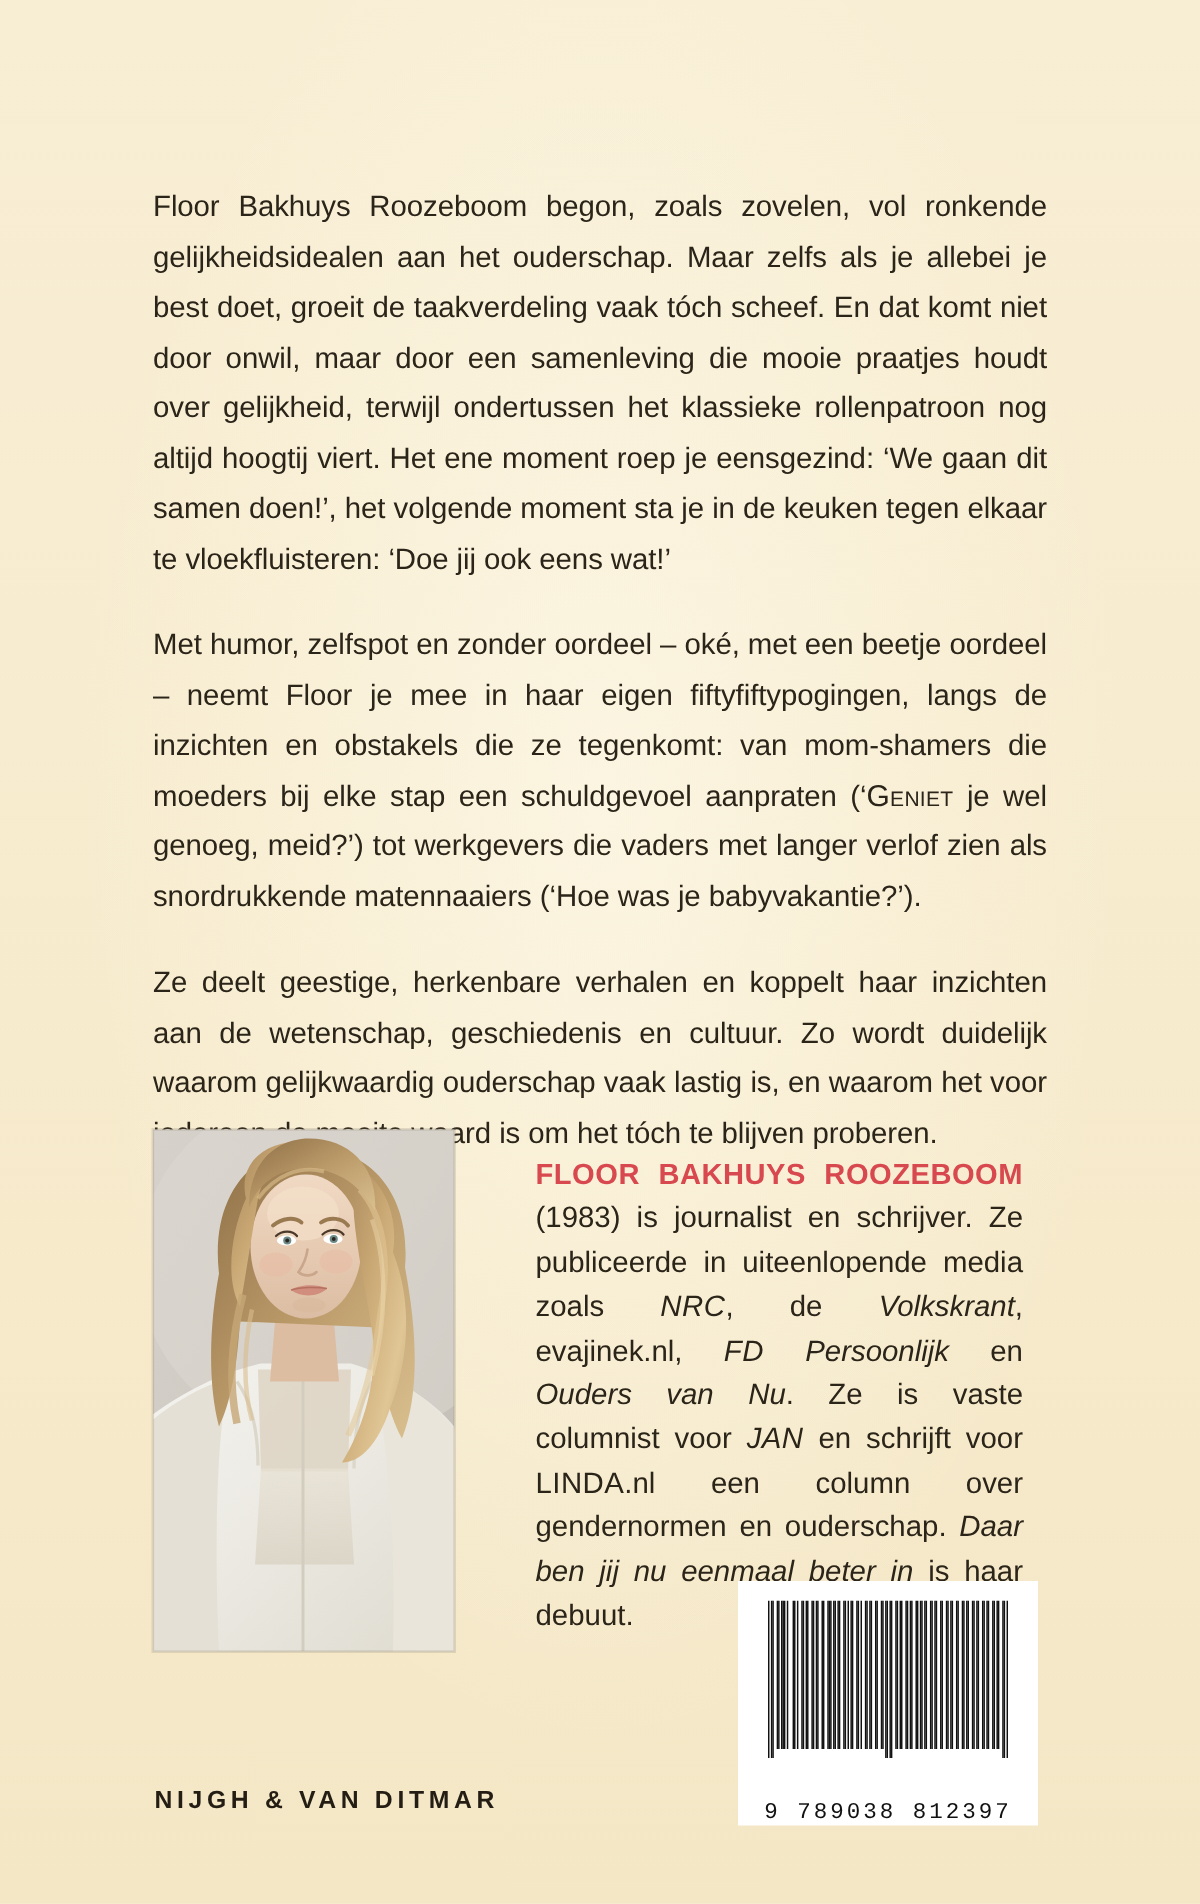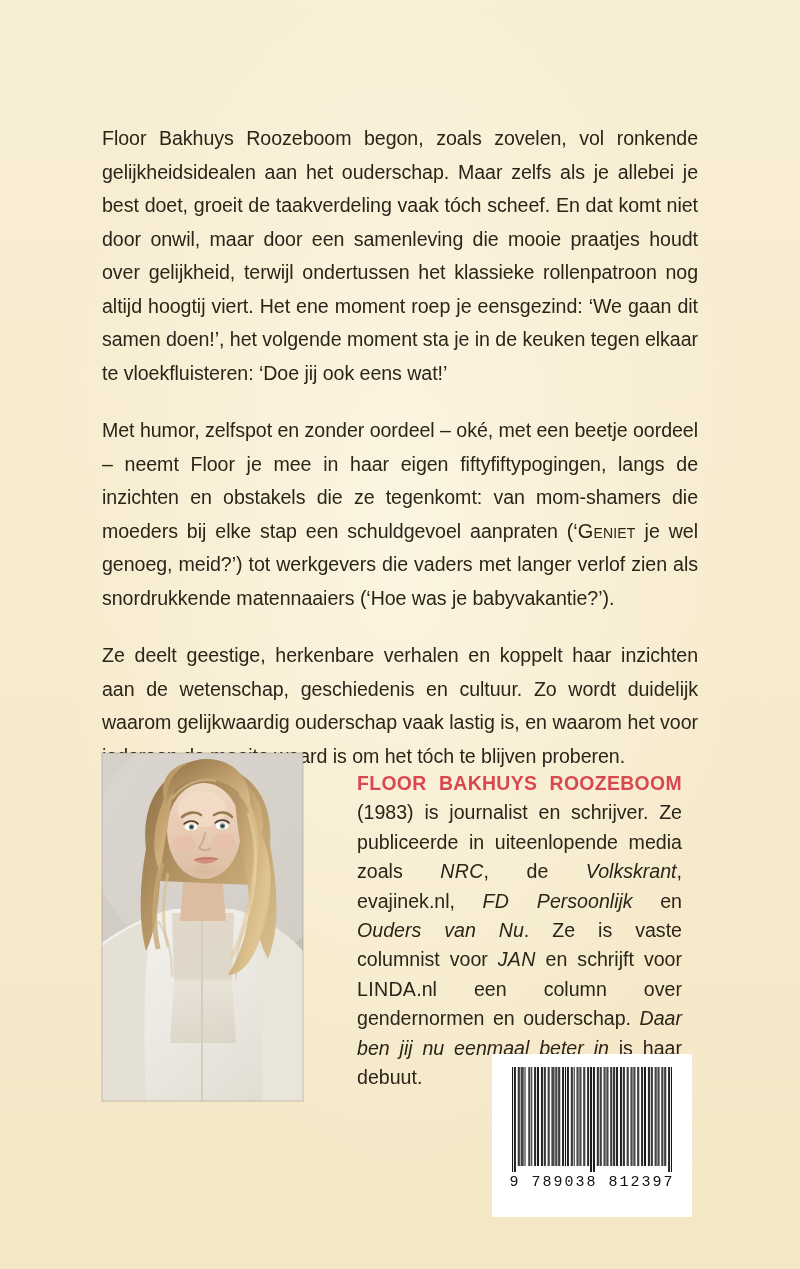--- a/index.html
+++ b/index.html
@@ -119,21 +119,21 @@
   .barcode-box {
     position: absolute;
     left: 492px;
     top: 1054px;
     width: 200px;
     height: 163px;
     background: #ffffff;
     display: flex;
     flex-direction: column;
     align-items: center;
-    justify-content: flex-start;
+    justify-content: space-between;
     padding-top: 13px;
   }
   .barcode-bars {
     width: 160px;
     height: 105px;
     display: block;
   }
   .barcode-digits {
     margin-top: 2px;
     font-family: "Liberation Mono", monospace;
@@ -257,20 +257,21 @@
         <rect x="0" y="0" width="201" height="348" fill="url(#bgwall)" opacity="0"></rect>
         <rect x="0" y="0" width="201" height="348" fill="none" stroke="rgba(140,128,108,0.25)" stroke-width="1.5"></rect>
       </svg>
     </div>
 
     <div class="author-bio">
       <p><span class="author-name">FLOOR BAKHUYS ROOZEBOOM</span> <span>(1983)</span><span> is journalist en schrijver. Ze publiceerde in uiteenlopende media zoals </span><span class="scb it">NRC</span><span>, de </span><span class="it">Volkskrant</span><span>, evajinek.nl, </span><span class="scb it">FD</span><span> </span><span class="it">Persoonlijk</span><span> en </span><span class="it">Ouders van Nu</span><span>. Ze is vaste columnist voor </span><span class="scb-it">JAN</span><span> en schrijft voor </span><span class="scb">LINDA</span><span>.nl</span><span> een column over gendernormen en ouderschap. </span><span class="it">Daar ben jij nu eenmaal beter in</span><span> is haar debuut.</span></p>
     </div>
   </div>
 
+  <div class="publisher">NIJGH &amp; VAN DITMAR</div>
 
   <div class="barcode-box">
     <svg class="barcode-bars" viewBox="0 0 160 105" preserveAspectRatio="none" id="barcode-svg">
         <rect x="0.000" y="0" width="0.983" height="105" fill="#111111"></rect>
         <rect x="1.928" y="0" width="0.983" height="105" fill="#111111"></rect>
         <rect x="2.892" y="0" width="0.983" height="105" fill="#111111"></rect>
         <rect x="5.783" y="0" width="0.983" height="99" fill="#111111"></rect>
         <rect x="6.747" y="0" width="0.983" height="99" fill="#111111"></rect>
         <rect x="8.675" y="0" width="0.983" height="99" fill="#111111"></rect>
         <rect x="9.639" y="0" width="0.983" height="99" fill="#111111"></rect>

